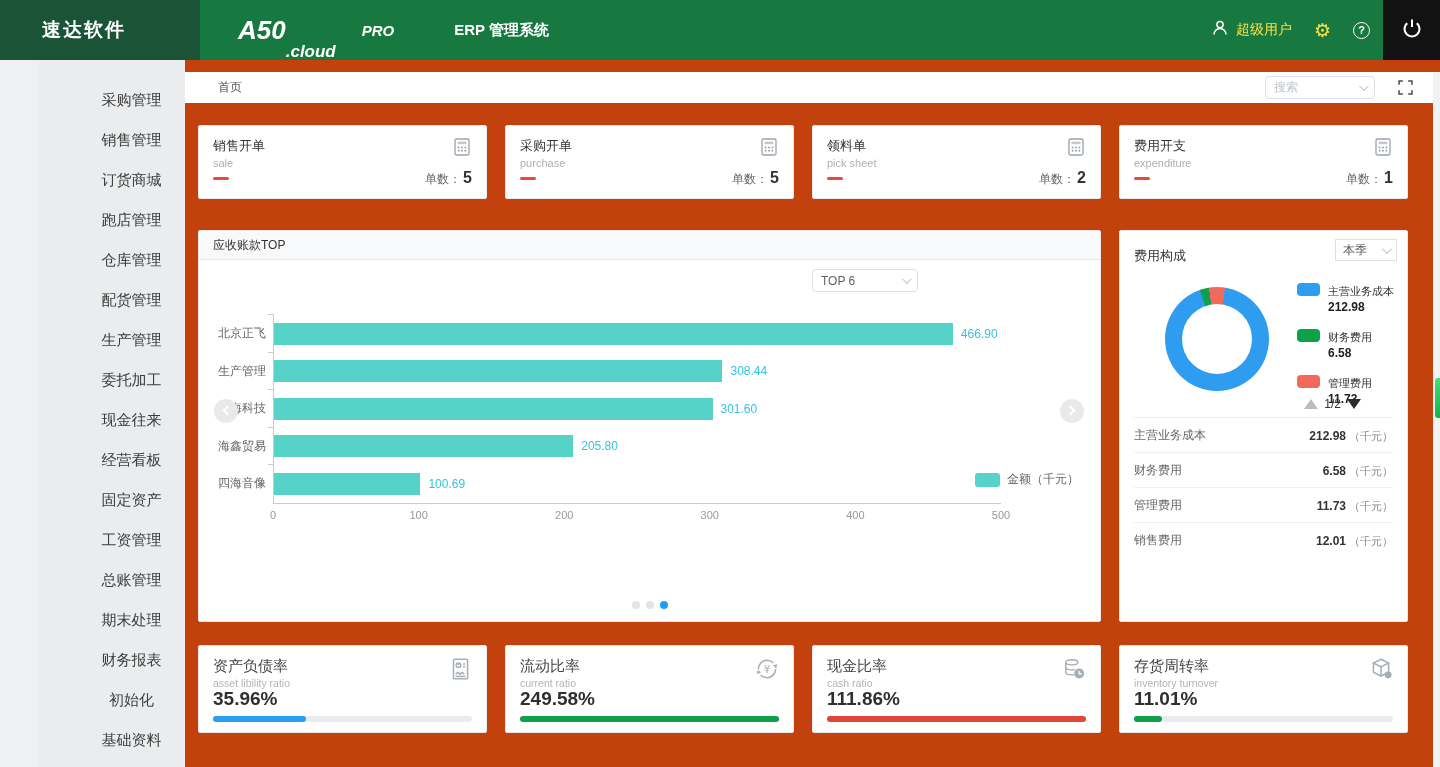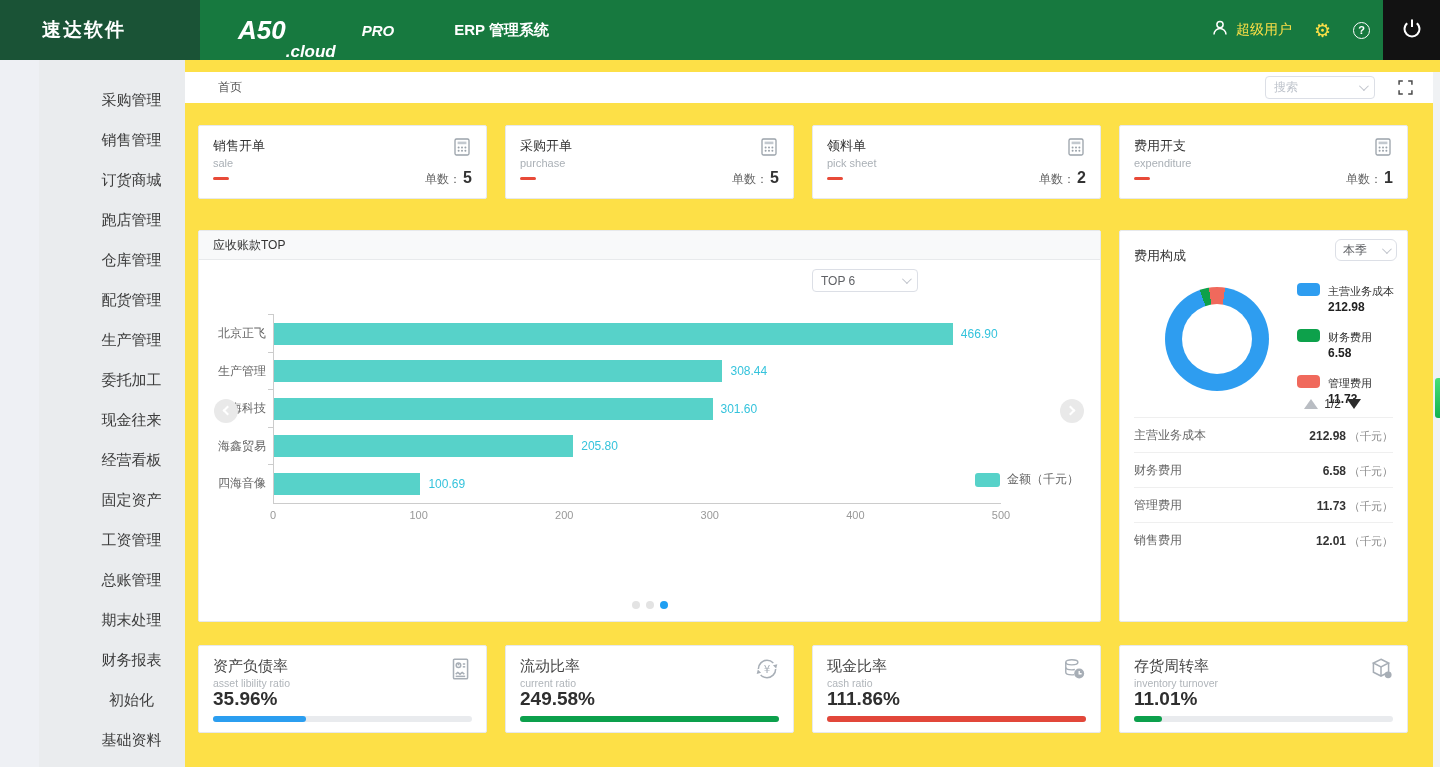--- a/index.html
+++ b/index.html
@@ -28,21 +28,21 @@
 
   
   .sidebar { position:absolute; left:0; top:60px; width:185px; height:707px; background:#eaecee; padding-top:20px;margin-left:39px; }
   .side-item { position:relative; height:40px; display:flex; align-items:center; justify-content:center;
     font-size:15px; color:#3c3c3c; cursor:pointer; }
   .side-item .chev { position:absolute; right:24px; top:50%; width:7px; height:7px;
     border-top:1.5px solid #8f9399; border-right:1.5px solid #8f9399;
     transform:translateY(-50%) rotate(45deg); }
 
   
-  .main { position:absolute; left:185px; top:60px; width:1255px; height:707px; background:#fde047; }
+  .main { position:absolute; left:185px; top:60px; width:1255px; height:707px; background:#c2410c; }
   .scroll-strip { position:absolute; right:0; top:12px; width:7px; height:695px; background:#f0f2f4; }
 
   .tabbar { position:absolute; left:0; top:12px; width:1248px; height:31px; background:#fff; }
   .tab-home { position:absolute; left:33px; top:0; height:31px; display:flex; align-items:center;
     font-size:12px; color:#555; cursor:pointer; }
   .search-select { position:absolute; right:58px; top:4px; width:110px; height:23px; border:1px solid #dcdfe6;
     border-radius:4px; background:#fff; display:flex; align-items:center; padding:0 8px; cursor:pointer; }
   .search-select .ph { font-size:12px; color:#bfc4cc; flex:1;font-family:Liberation Serif, serif; }
   .chev-down { width:7px; height:7px; border-right:1.5px solid #c0c4cc; border-bottom:1.5px solid #c0c4cc;
     transform:rotate(45deg) translateY(-2px); }
@@ -89,21 +89,21 @@
   .car-arrow.right i { transform:rotate(45deg); left:7px; }
   .dots { position:absolute; bottom:12px; left:0; width:100%; display:flex; justify-content:center; gap:6px; }
   .dot { width:8px; height:8px; border-radius:50%; background:#e3e3e3; cursor:pointer; }
   .dot.active { background:#1f9ff2; }
 
   
   .expense-panel { position:absolute; left:934px; top:170px; width:289px; height:392px; background:#fff;
     border:1px solid #e7e9ec; border-radius:2px; }
   .expense-title { position:absolute; left:14px; top:16px; font-size:13px; color:#333; }
   .period-select { position:absolute; right:10px; top:8px; width:62px; height:22px; border:1px solid #dcdfe6;
-    border-radius:6px; display:flex; align-items:center; padding:0 7px; cursor:pointer; background:#fff; }
+    border-radius:0; display:flex; align-items:center; padding:0 7px; cursor:pointer; background:#fff; }
   .period-select .val { font-size:12px; color:#606266; flex:1; }
   .donut { position:absolute; left:45px; top:56px; width:104px; height:104px; border-radius:50%; }
   .donut::after { content:""; position:absolute; left:17px; top:17px; right:17px; bottom:17px;
     border-radius:50%; background:#fff; }
   .dlegend { position:absolute; left:177px; top:50px; }
   .dlegend-item { display:flex; margin-bottom:13px; }
   .dswatch { width:23px; height:13px; border-radius:4px; margin-top:2px; flex:none; }
   .dlegend-text { margin-left:8px; }
   .dlegend-label { font-size:11px; color:#333; }
   .dlegend-value { font-size:12px; font-weight:bold; color:#222; margin-top:1px; }

